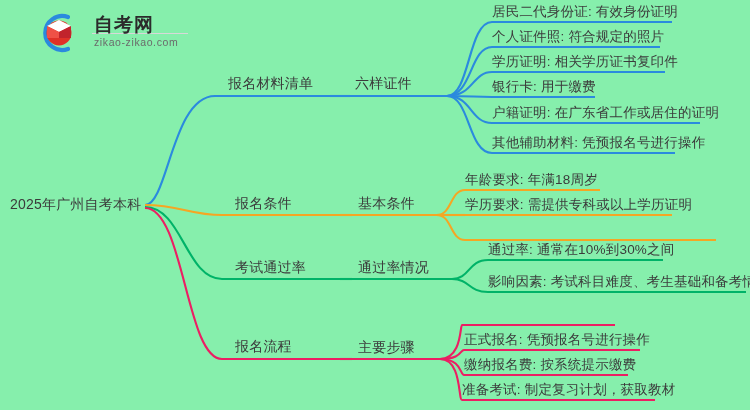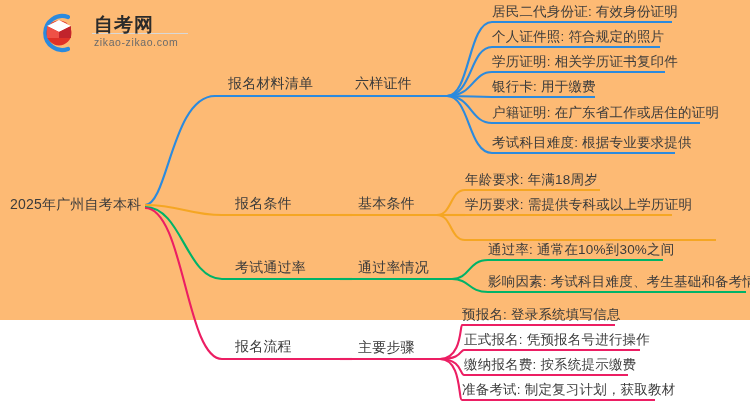--- a/index.html
+++ b/index.html
@@ -9,22 +9,22 @@
   }
   body {
     width: 750px;
     height: 410px;
     overflow: hidden;
     font-family: "Liberation Sans", "DejaVu Sans", sans-serif;
   }
   #canvas {
     position: relative;
     width: 750px;
-    height: 320px;
-    background: #fdba74;
+    height: 410px;
+    background: #86efac;
   }
   #wires {
     position: absolute;
     left: 0;
     top: 0;
     width: 750px;
     height: 410px;
   }
   .node-label {
     position: absolute;
@@ -173,26 +173,25 @@
   <div class="node-label node-l3" style="left:355px; top:76px;">六样证件</div>
   <div class="node-label node-l3" style="left:358px; top:196px;">基本条件</div>
   <div class="node-label node-l3" style="left:358px; top:260px;">通过率情况</div>
   <div class="node-label node-l3" style="left:358px; top:340px;">主要步骤</div>
 
   <div class="node-label node-leaf" style="left:492px; top:5px;">居民二代身份证: 有效身份证明</div>
   <div class="node-label node-leaf" style="left:492px; top:30px;">个人证件照: 符合规定的照片</div>
   <div class="node-label node-leaf" style="left:492px; top:80px;">银行卡: 用于缴费</div>
   <div class="node-label node-leaf" style="left:492px; top:55px;">学历证明: 相关学历证书复印件</div>
   <div class="node-label node-leaf" style="left:492px; top:106px;">户籍证明: 在广东省工作或居住的证明</div>
-  <div class="node-label node-leaf" style="left:492px; top:136px;">考试科目难度: 根据专业要求提供</div>
+  <div class="node-label node-leaf" style="left:492px; top:136px;">其他辅助材料: 凭预报名号进行操作</div>
 
   <div class="node-label node-leaf" style="left:465px; top:173px;">年龄要求: 年满18周岁</div>
   <div class="node-label node-leaf" style="left:465px; top:198px;">学历要求: 需提供专科或以上学历证明</div>
 
   <div class="node-label node-leaf" style="left:488px; top:243px;">通过率: 通常在10%到30%之间</div>
   <div class="node-label node-leaf" style="left:488px; top:275px;">影响因素: 考试科目难度、考生基础和备考情况</div>
 
-  <div class="node-label node-leaf" style="left:462px; top:308px;">预报名: 登录系统填写信息</div>
   <div class="node-label node-leaf" style="left:464px; top:333px;">正式报名: 凭预报名号进行操作</div>
   <div class="node-label node-leaf" style="left:464px; top:358px;">缴纳报名费: 按系统提示缴费</div>
   <div class="node-label node-leaf" style="left:462px; top:383px;">准备考试: 制定复习计划，获取教材</div>
 
 </div>
 
 </body></html>

